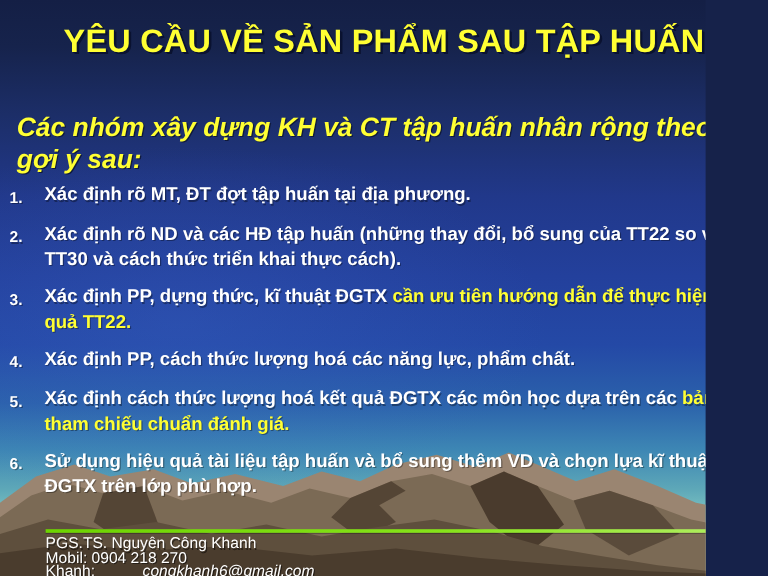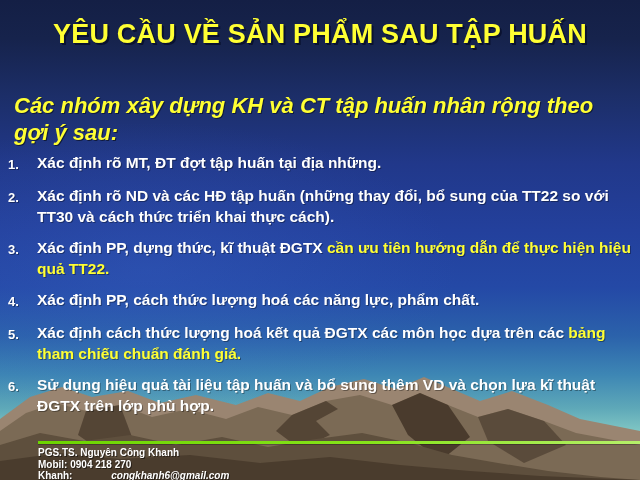--- a/index.html
+++ b/index.html
@@ -6,21 +6,21 @@
   html, body { width:640px; height:480px; overflow:hidden; }
   body {
     font-family: "Liberation Sans", sans-serif;
     background:#16224a;
     position:relative;
   }
 
   
   #slide {
     position:absolute; inset:0;
-    width:640px; height:480px;
+    width:588px; height:480px;
     overflow:hidden;
     background:
       linear-gradient(to bottom,
         #141f45 0%,
         #16234c 8%,
         #1c2e68 20%,
         #21388a 34%,
         #23409c 48%,
         #2449a6 60%,
         #2b62ab 70%,
@@ -86,21 +86,21 @@
     font-size:15.5px; font-weight:bold;
     line-height:21px;
     color:#ffffff;
     text-shadow:1px 1px 0 rgba(0,0,0,.35);
   }
   .hl { color:#ffff33; }
 
   
   #footer {
     position:absolute; left:38px; top:447px;
-    font-size:10px; font-weight:bold;
+    font-size:13px; font-weight:normal;
     line-height:11.5px;
     color:#ffffff;
     text-shadow:1px 1px 0 rgba(0,0,0,.5);
     white-space:nowrap;
   }
   #footer .email { font-style:italic;margin-left:36px; }
 </style>
 </head>
 <body>
 
@@ -125,21 +125,21 @@
 
   <div id="green-line"></div>
 
   <h1 id="title">YÊU CẦU VỀ SẢN PHẨM SAU TẬP HUẤN</h1>
 
   <div id="subtitle">Các nhóm xây dựng KH và CT tập huấn nhân rộng theo gợi ý sau:</div>
 
   <div id="list">
       <div class="item">
         <div class="marker">1.</div>
-        <div class="body"><span>Xác định rõ MT, ĐT đợt tập huấn tại địa những.</span></div>
+        <div class="body"><span>Xác định rõ MT, ĐT đợt tập huấn tại địa phương.</span></div>
       </div>
       <div class="item">
         <div class="marker">2.</div>
         <div class="body"><span>Xác định rõ ND và các HĐ tập huấn (những thay đổi, bổ sung của TT22 so với TT30 và cách thức triển khai thực cách).</span></div>
       </div>
       <div class="item">
         <div class="marker">3.</div>
         <div class="body"><span>Xác định PP, dựng thức, kĩ thuật ĐGTX </span><span class="hl">cần ưu tiên hướng dẫn để thực hiện hiệu quả TT22.</span></div>
       </div>
       <div class="item">

